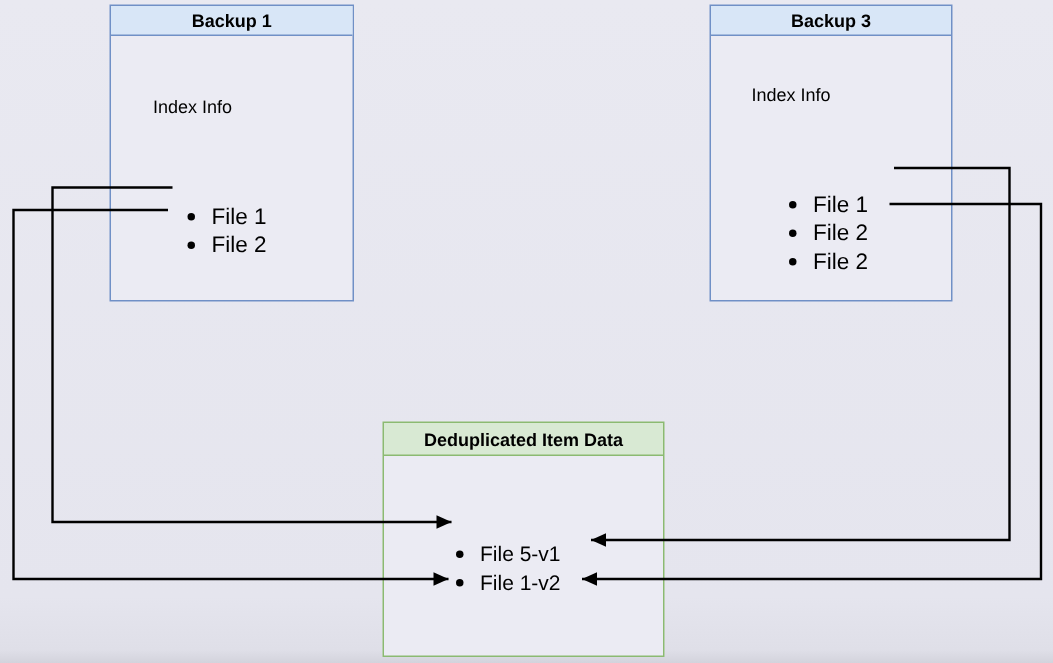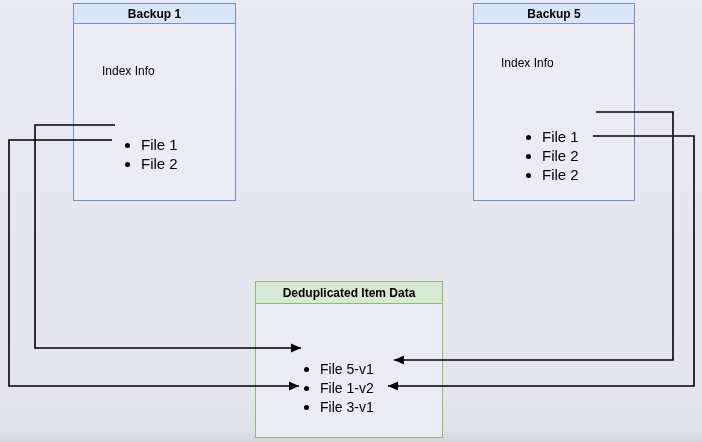--- a/index.html
+++ b/index.html
@@ -87,35 +87,34 @@
   <div class="node backup" style="left:73px;top:3px;width:163px;height:198px;">
     <div class="header">Backup 1</div>
     <div class="index-label" style="left:28px;top:58px;">Index Info</div>
     <ul class="filelist" style="left:51px;top:108px;">
       <li>File 1</li>
       <li>File 2</li>
     </ul>
   </div>
 
   <div class="node backup" style="left:473px;top:3px;width:162px;height:198px;">
-    <div class="header">Backup 5</div>
+    <div class="header">Backup 3</div>
     <div class="index-label" style="left:27px;top:50px;">Index Info</div>
     <ul class="filelist" style="left:52px;top:100px;">
       <li>File 1</li>
       <li>File 2</li>
       <li>File 2</li>
     </ul>
   </div>
 
   <div class="node dedup" style="left:255px;top:281px;width:188px;height:157px;">
     <div class="header">Deduplicated Item Data</div>
     <ul class="filelist" style="left:48px;top:55px;">
       <li>File 5-v1</li>
       <li>File 1-v2</li>
-      <li>File 3-v1</li>
     </ul>
   </div>
 
   <svg class="connectors" viewBox="0 0 702 442" xmlns="http://www.w3.org/2000/svg">
     <defs>
       <marker id="arrowhead" viewBox="0 0 12 12" markerWidth="12" markerHeight="12" refX="11" refY="6" orient="auto" markerUnits="userSpaceOnUse">
         <path d="M1,1.5 L11,6 L1,10.5 Z" fill="#000000"></path>
       </marker>
     </defs>
     <path class="connector" d="M115,125 H35 V348 H301" marker-end="url(#arrowhead)"></path>

